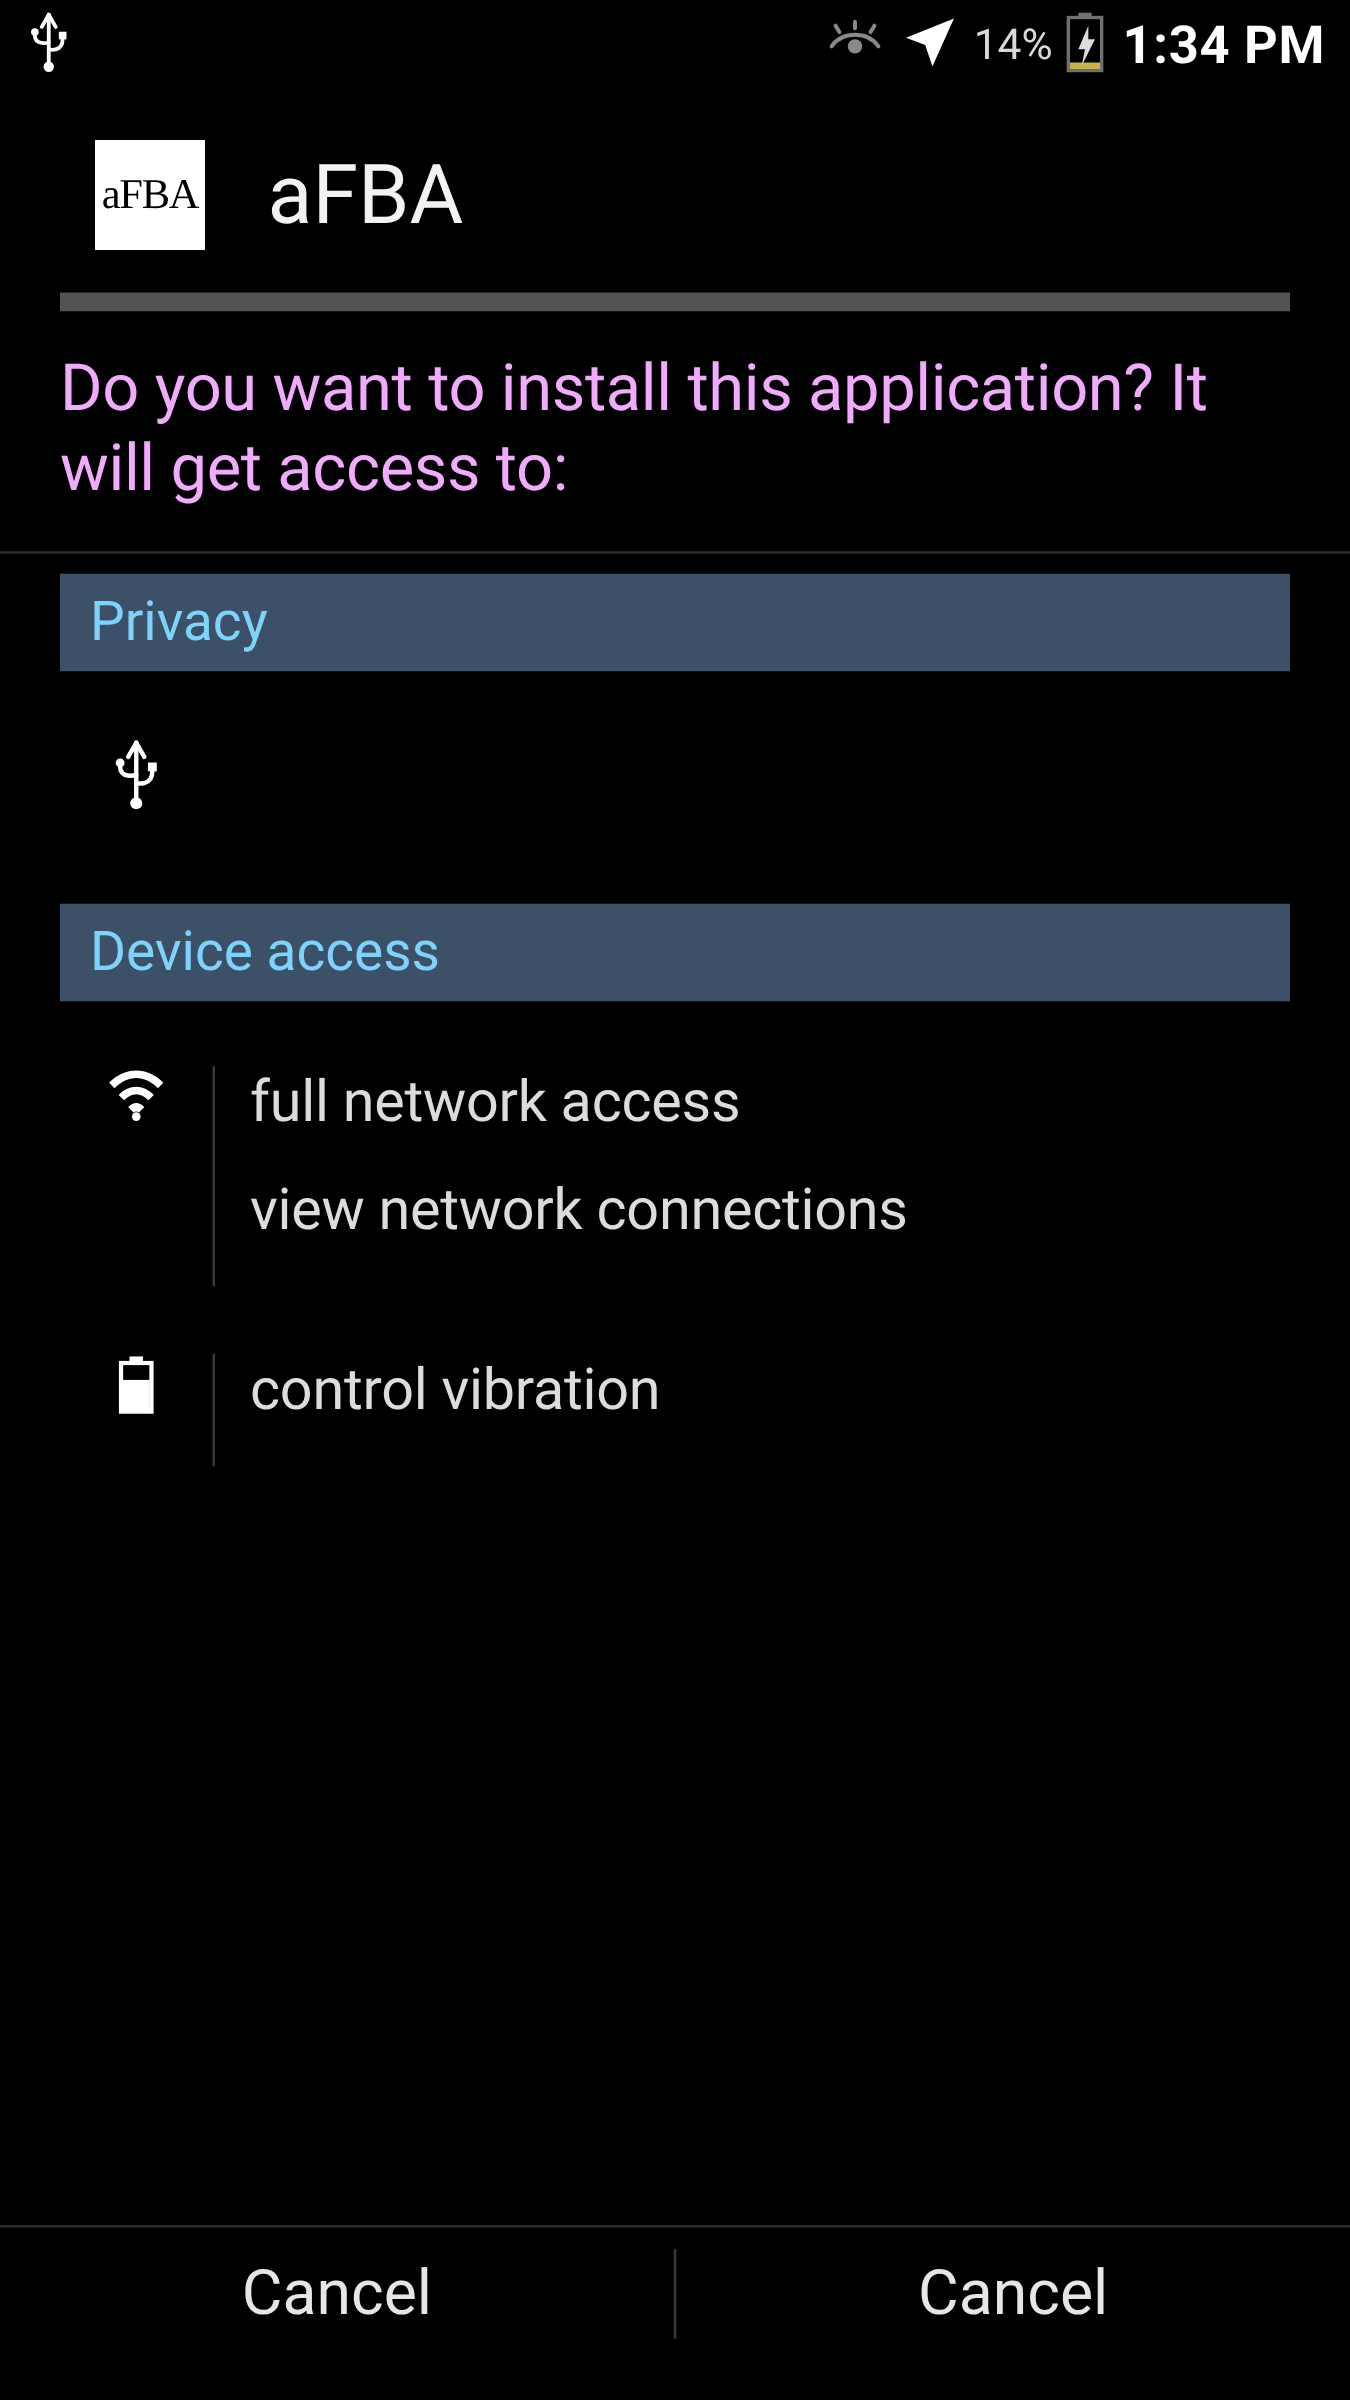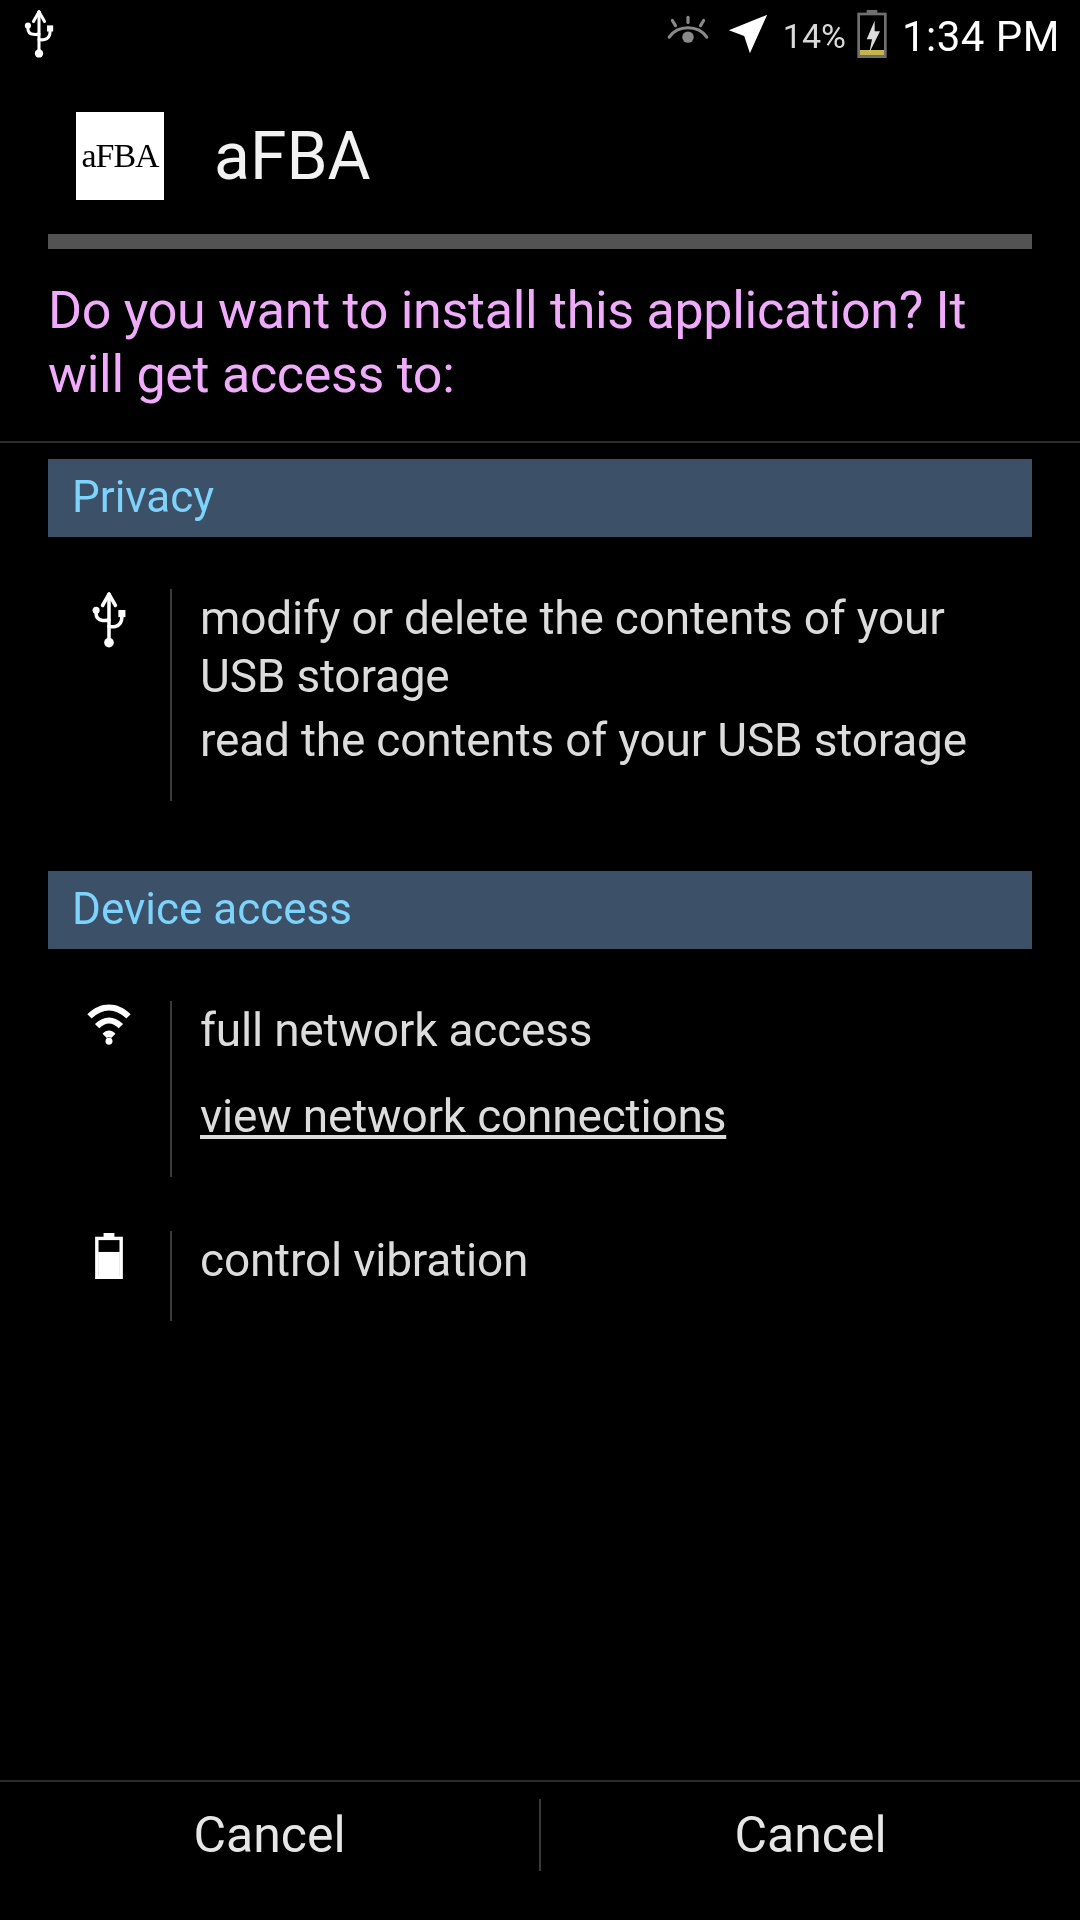--- a/index.html
+++ b/index.html
@@ -30,21 +30,21 @@
       gap: 12px;
     }
     .status-right {
       display: flex;
       align-items: center;
       gap: 12px;
       margin-left: auto;
     }
     .status-time {
       font-size: 42px;
-      font-weight: 400;
+      font-weight: 700;
       letter-spacing: 0.5px;
       color: #fff;
     }
     .battery-pct {
       font-size: 34px;
       color: #d9d9d9;
       margin-right: -4px;
     }
     .usb-svg { width: 38px; height: 50px; }
     .eye-svg { width: 50px; height: 40px; }
@@ -240,45 +240,41 @@
               <path d="M12 2 L16 9"></path>
               <circle cx="12" cy="32" r="3" fill="#fff" stroke="none"></circle>
               <path d="M12 18 C12 18 4 20 4 14"></path>
               <circle cx="4" cy="12" r="2.2" fill="#fff" stroke="none"></circle>
               <path d="M12 22 C12 22 20 24 20 16"></path>
               <rect x="17.8" y="11.8" width="4.4" height="4.4" fill="#fff" stroke="none"></rect>
             </g>
           </svg>
         </span>
       </div>
-      <div class="perm-text-col">
-        <div class="perm-line">modify or delete the contents of your USB storage</div>
-        <div class="perm-line">read the contents of your USB storage</div>
-      </div>
     </div>
 
     <div class="between-gap"></div>
 
     <div class="section-header">Device access</div>
     <div class="perm-row">
       <div class="perm-icon-col">
         <span>
           <svg class="wifi-svg" viewBox="0 0 48 40">
             <g fill="#fff">
               <path d="M4 10 C 16 -2, 32 -2, 44 10 L40 14 C 30 4, 18 4, 8 14 Z"></path>
               <path d="M11 19 C 19 11, 29 11, 37 19 L33 23 C 27 17, 21 17, 15 23 Z"></path>
               <path d="M18 28 C 22 24, 26 24, 30 28 L26 32 C 25 31, 23 31, 22 32 Z"></path>
               <circle cx="24" cy="35" r="3.2"></circle>
             </g>
           </svg>
         </span>
       </div>
       <div class="perm-text-col">
         <div class="perm-line">full network access</div>
-        <div class="perm-line" style="margin-top:22px;text-decoration:underline;">view network connections</div>
+        <div class="perm-line" style="margin-top:22px;">view network connections</div>
       </div>
     </div>
 
     <div class="perm-row" style="padding-top:42px;">
       <div class="perm-icon-col">
         <span>
           <svg class="battery-small-svg" viewBox="0 0 24 34">
             <rect x="8" y="0" width="8" height="4" fill="#fff"></rect>
             <rect x="3" y="4" width="18" height="29" fill="none" stroke="#fff" stroke-width="2.5"></rect>
             <rect x="4" y="14" width="16" height="18" fill="#fff"></rect>

